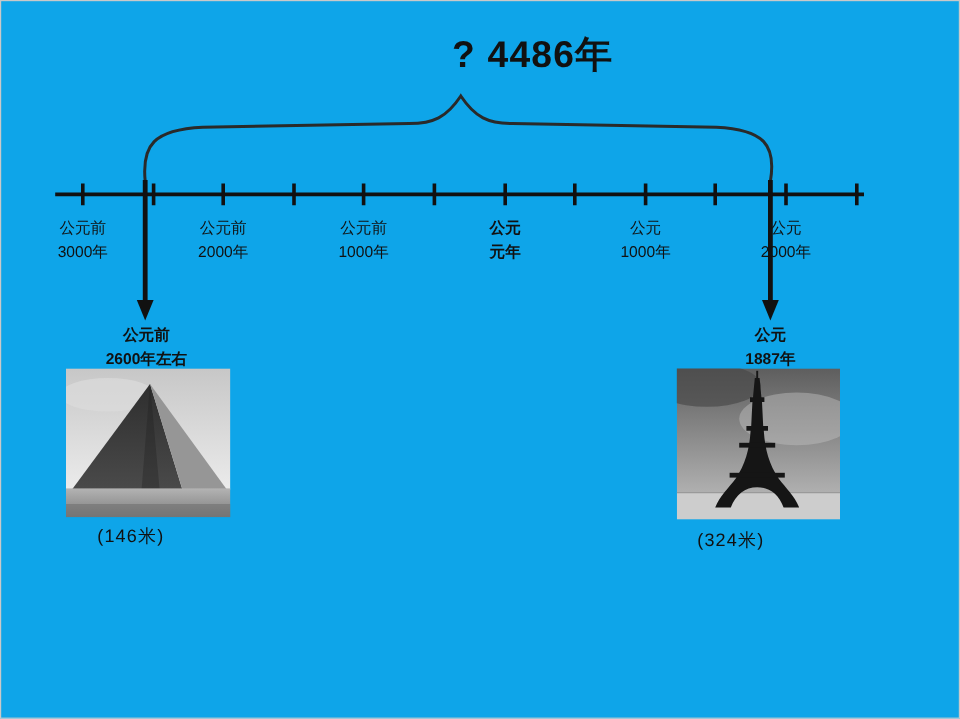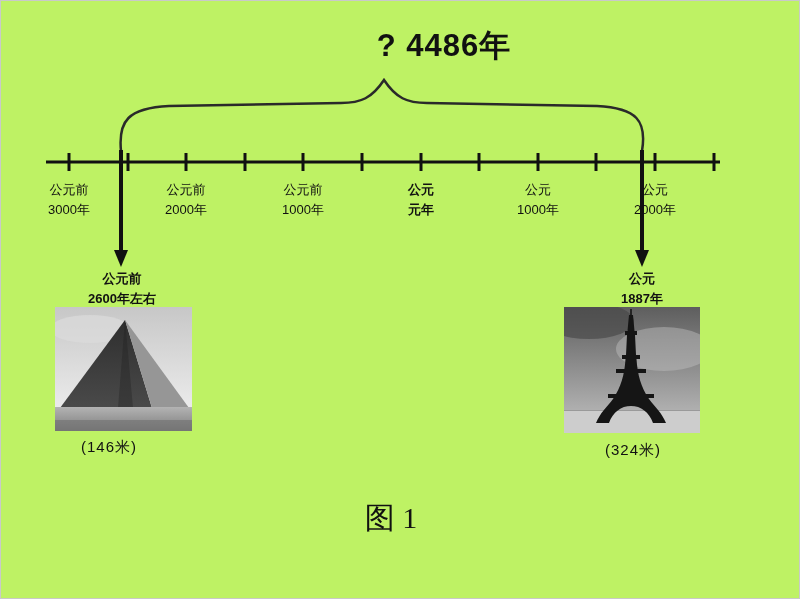--- a/index.html
+++ b/index.html
@@ -1,20 +1,20 @@
 <!DOCTYPE html>
 <html><head>
 <meta charset="utf-8">
 <style>
   * { margin:0; padding:0; box-sizing:border-box; }
   html,body { background:#ffffff; }
   body { font-family:"Liberation Sans", sans-serif; color:#111; }
   .canvas {
     position:relative; width:800px; height:599px;
-    background:#bef264; border:1px solid #c9c9c9; overflow:hidden;
+    background:#0ea5e9; border:1px solid #c9c9c9; overflow:hidden;
   }
   .overlay { position:absolute; left:0; top:0; }
   .title {
     position:absolute; top:24px; left:443px; transform:translateX(-50%);
     font-size:31px; font-weight:bold; letter-spacing:1px; white-space:nowrap;
   }
   .tick-label {
     position:absolute; top:179px; transform:translateX(-50%);
     text-align:center; font-size:13px; line-height:1.55; white-space:nowrap;
   }
@@ -154,17 +154,16 @@
                C91 100 98 106 102 116 L89 116
                C85 105 77 99 67 99
                C57 99 49 105 45 116 L32 116
                C36 106 43 100 49 92
                C57 80 60.5 68 61.5 52 L58 52 L58 48 L62 48
                L63 28 L61 28 L61 24 L63.5 24 Z"></path>
       <rect x="52" y="62" width="30" height="4"></rect>
       <rect x="44" y="87" width="46" height="4"></rect>
     </g>
   </svg>
-  <div class="height-label" style="left:632px; top:440px">(324米)</div>
+  <div class="height-label" style="left:608px; top:440px">(324米)</div>
 
-  <div class="caption">图 1</div>
 
 </div>
 
 </body></html>

